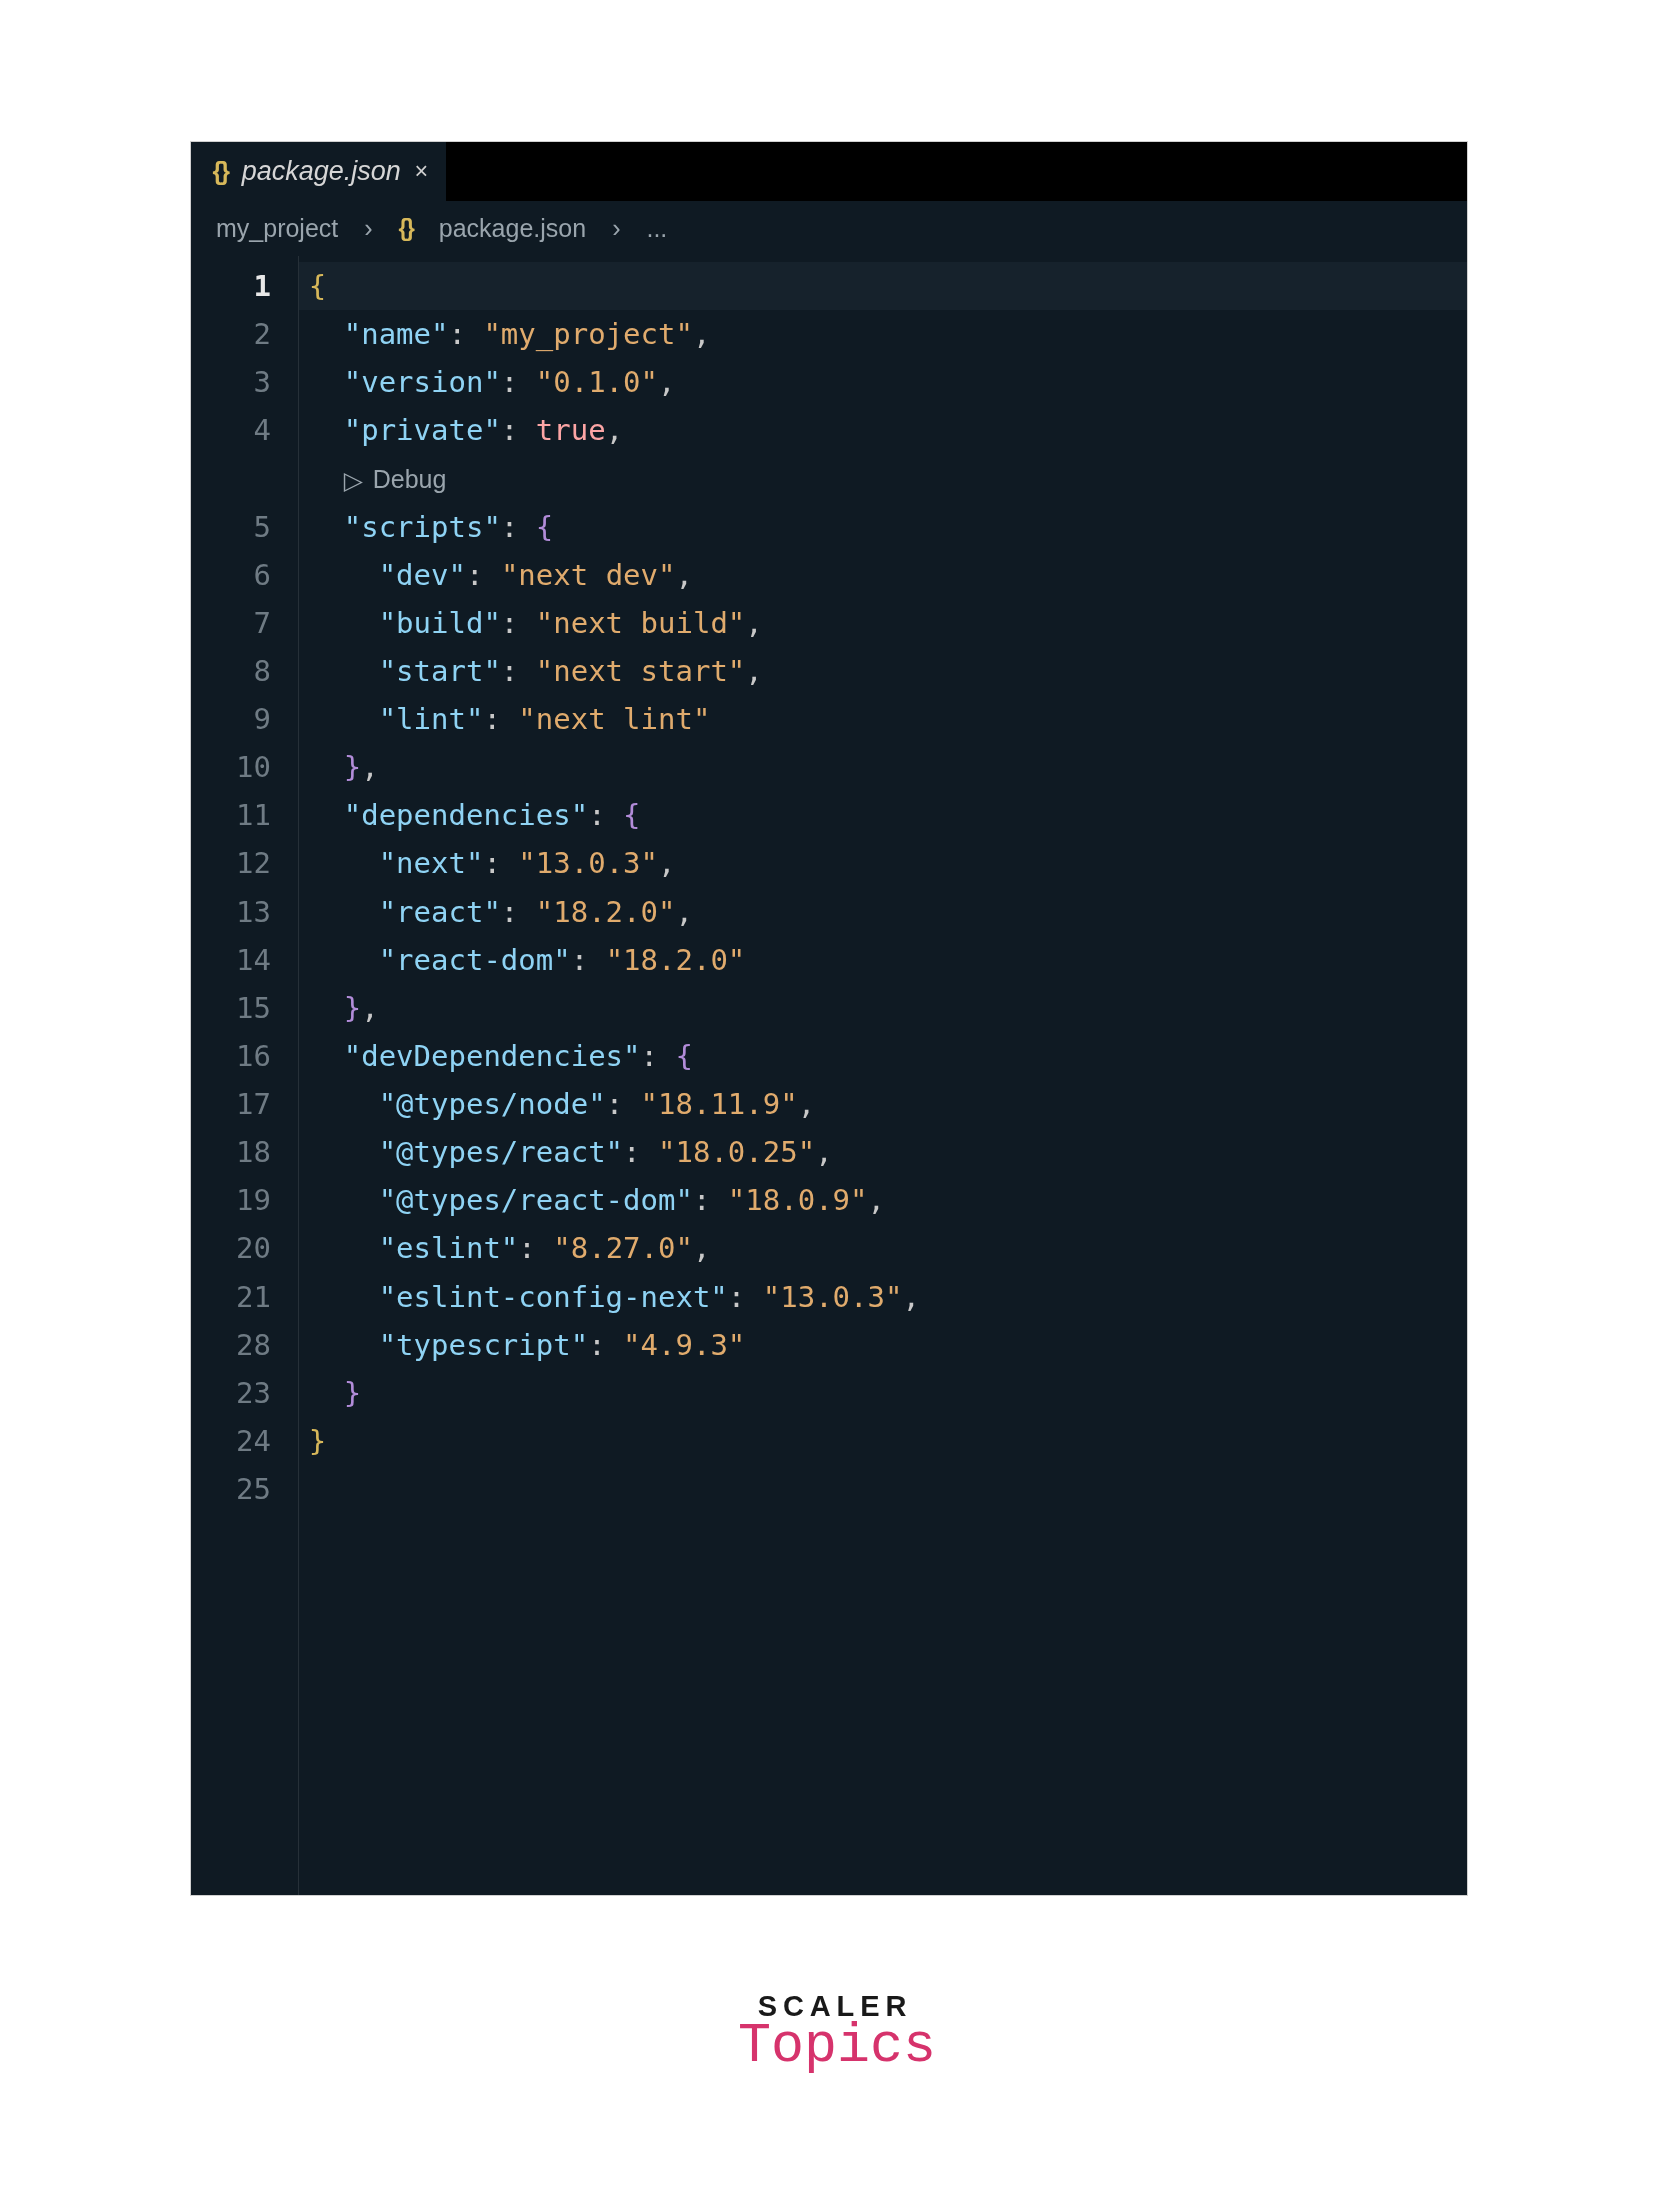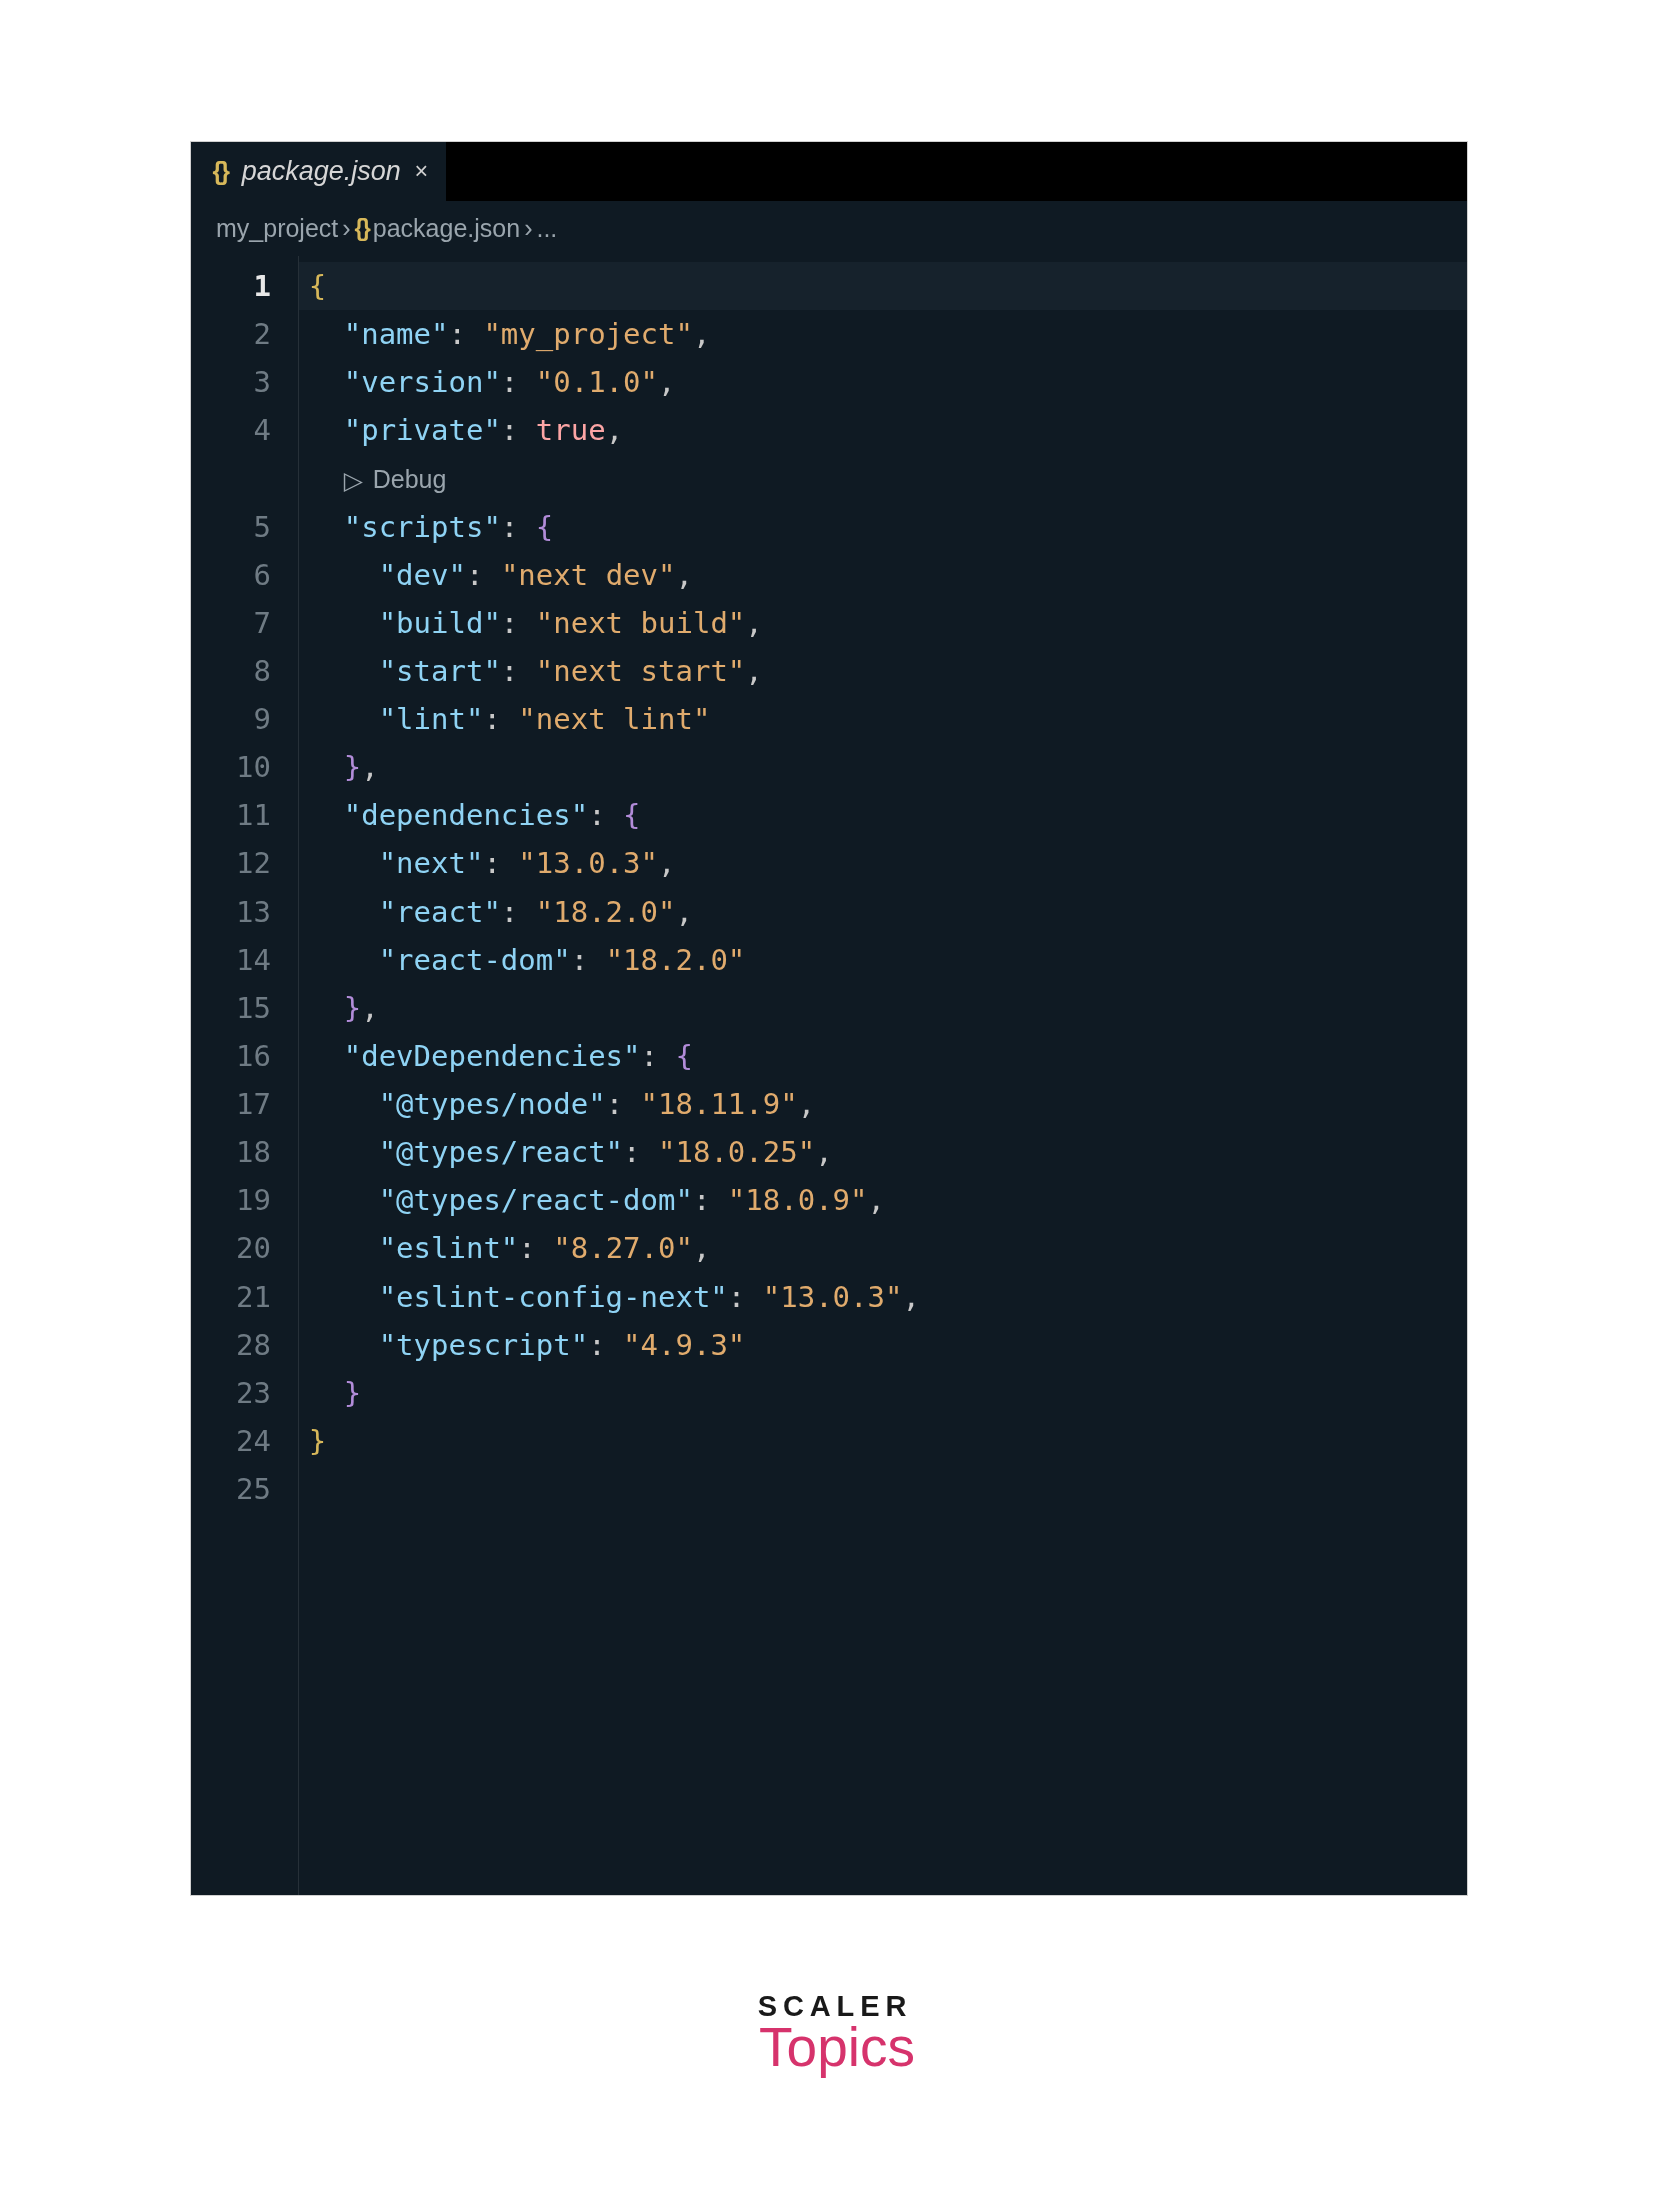--- a/index.html
+++ b/index.html
@@ -30,21 +30,21 @@
     border-right: 1px solid #000000;
   }
   .tab .json-icon { color: #d7b85a; font-weight: 600; font-size: 25px; letter-spacing: -2px; }
   .tab .tab-label { color: #d6d6d6; font-style: italic; font-size: 27px; }
   .tab .close { color: #cfcfcf; font-size: 23.4px; font-weight: 300; }
   .breadcrumb-bar {
     height: 55px;
     background: #0f1a23;
     display: flex;
     align-items: center;
-    gap: 4px;
+    gap: 26px;
     padding-left: 25px;
     font-size: 25px;
     color: #9aa5ad;
     border-bottom: 1px solid rgba(0,0,0,0);
   }
   .breadcrumb-bar .chev { color: #9aa5ad; }
   .breadcrumb-bar .json-icon { color: #d7b85a; font-weight: 600; font-size: 23.4px; letter-spacing: -2px; }
   .code-area {
     display: flex;
     height: calc(100% - 113px);
@@ -96,21 +96,21 @@
   }
   .logo .scaler {
     font-family: Arial, sans-serif;
     font-weight: 800;
     letter-spacing: 5.9px;
     font-size: 29px;
     color: #191919;
     margin-left: 12px;
   }
   .logo .topics {
-    font-family: Liberation Sans, sans-serif;
+    font-family: Liberation Mono, monospace;
     font-size: 55px;
     color: #d6336c;
     margin-top: -7.8px;
     display: block;
     padding-left: 16px;
   }
 </style>
 </head>
 <body>
 

